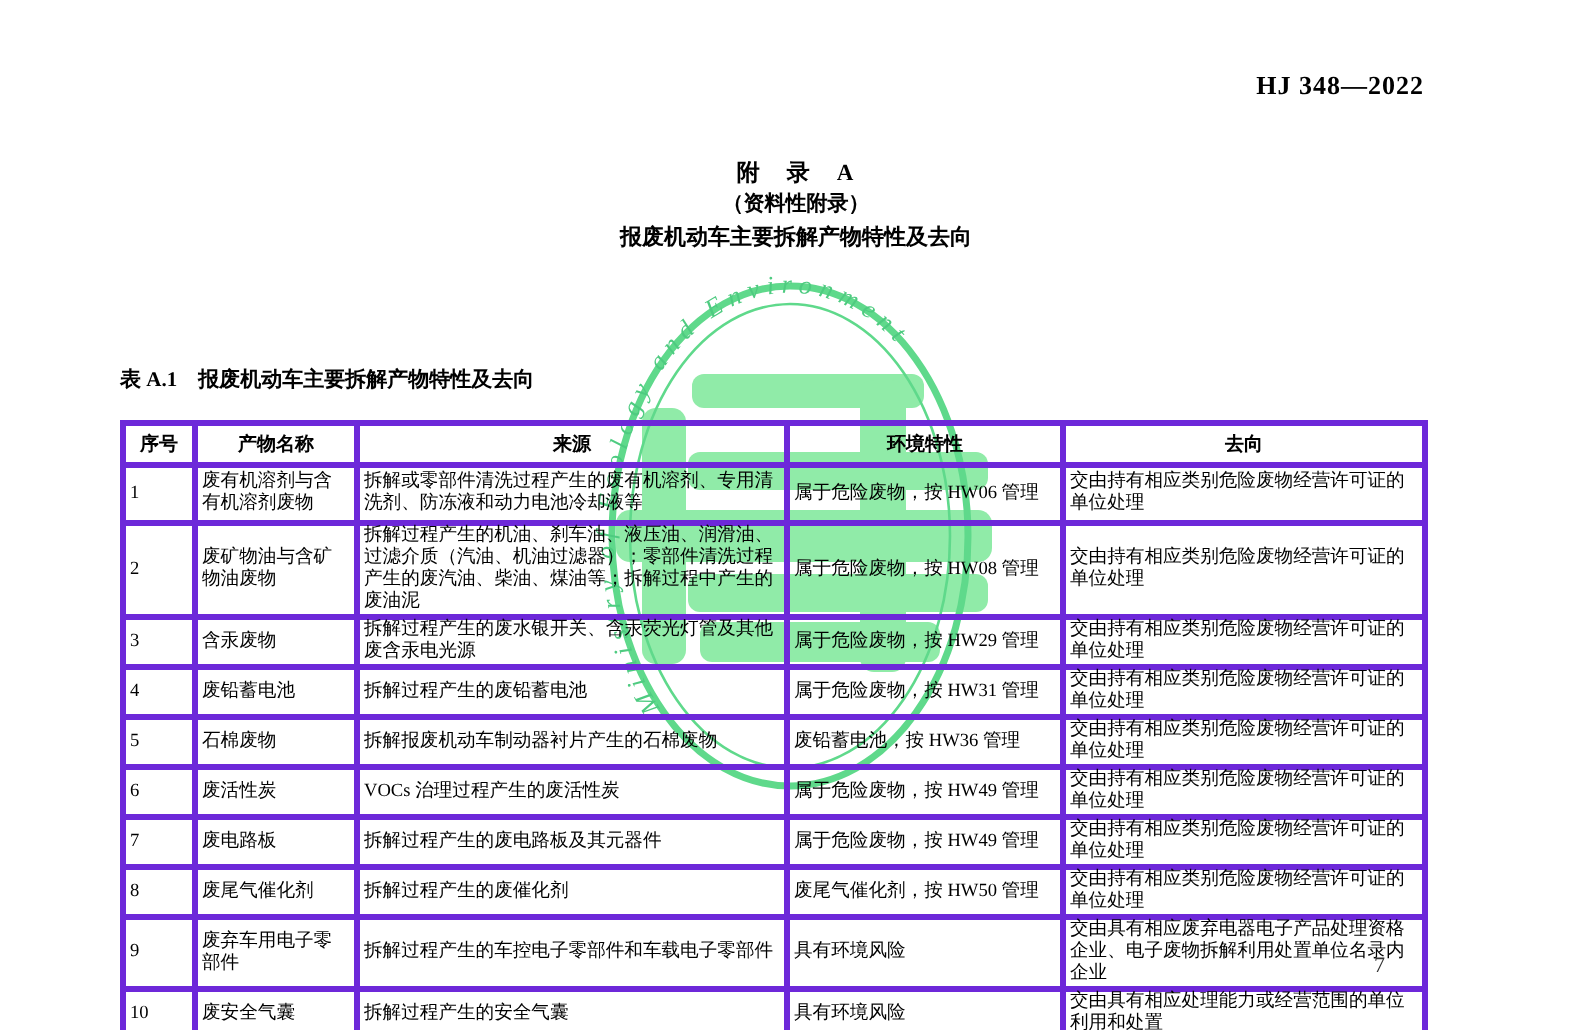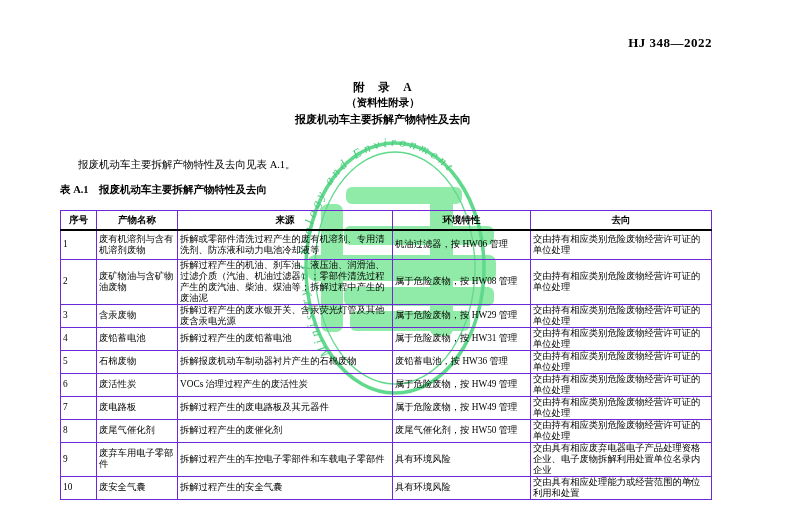--- a/index.html
+++ b/index.html
@@ -4,34 +4,34 @@
 <style>
   html,body{margin:0;padding:0;}
   body{
     width:794px;height:515px;background:#ffffff;position:relative;overflow:hidden;
     font-family:"Liberation Serif","DejaVu Serif",serif;color:#000;
   }
   .wm{position:absolute;top:0;left:0;z-index:0;}
   .content{position:absolute;top:0;left:0;width:698px;height:515px;z-index:1;}
   .doc-header{position:absolute;top:35px;left:60px;width:652px;text-align:right;
     font-weight:bold;font-size:13px;letter-spacing:.5px;}
-  .titles{position:absolute;top:79px;left:57px;width:652px;text-align:center;font-weight:bold;}
+  .titles{position:absolute;top:79px;left:72px;width:652px;text-align:center;font-weight:bold;}
   .titles .t1{font-size:11.5px;line-height:16px;letter-spacing:1px;}
   .titles .t2{font-size:10.5px;line-height:16px;text-align:center;}
   .titles .t3{font-size:11px;line-height:16px;}
   .intro{position:absolute;top:158px;left:78px;font-size:10.5px;}
   .caption{position:absolute;top:183px;left:60px;width:652px;
     font-weight:bold;font-size:10.5px;}
   table.main{
     position:absolute;top:210px;left:60px;width:651px;
     border-collapse:collapse;table-layout:fixed;border:1.5px solid #000;
     background:transparent;
   }
   table.main th,table.main td{
-    border:1px solid #6d28d9;padding:0 2px;vertical-align:middle;
+    border:3px solid #6d28d9;padding:0 2px;vertical-align:middle;
     word-break:break-all;background:transparent;
   }
   table.main th{font-size:9.5px;font-weight:bold;text-align:center;height:16px;
     border-bottom:2px solid #000;padding:1px 0;}
   table.main td{font-size:9.3px;line-height:11px;text-align:left;}
   td[data-name="cell-no"]{text-align:center;}
   td[data-name="cell-name"]{font-size:8.8px;padding:0 1px;}
   tbody tr:nth-child(1){height:29px;}
   tbody tr:nth-child(2){height:31px;}
   tbody tr:nth-child(3){height:23px;}
@@ -74,21 +74,20 @@
 <div class="content" data-name="page-content">
 
   <div class="doc-header" data-name="standard-number">HJ 348—2022</div>
 
   <div class="titles" data-name="appendix-title-block">
     <div class="t1" data-name="appendix-title">附　录　A</div>
     <div class="t2" data-name="appendix-subtitle">（资料性附录）</div>
     <div class="t3" data-name="appendix-heading">报废机动车主要拆解产物特性及去向</div>
   </div>
 
-  <div class="intro" data-name="intro-paragraph">报废机动车主要拆解产物特性及去向见表 A.1。</div>
 
   <div class="caption" data-name="table-caption">表 A.1　报废机动车主要拆解产物特性及去向</div>
 
   <table class="main" data-name="products-table">
     <colgroup>
       <col style="width:36px">
       <col style="width:81px">
       <col style="width:215px">
       <col style="width:138px">
       <col style="width:181px">
@@ -100,21 +99,21 @@
           <th data-name="column-header">来源</th>
           <th data-name="column-header">环境特性</th>
           <th data-name="column-header">去向</th>
         </tr>
     </thead>
     <tbody data-name="table-body">
         <tr data-name="table-row">
           <td data-name="cell-no">1</td>
           <td data-name="cell-name">废有机溶剂与含有机溶剂废物</td>
           <td data-name="cell-source">拆解或零部件清洗过程产生的废有机溶剂、专用清洗剂、防冻液和动力电池冷却液等</td>
-          <td data-name="cell-env">机油过滤器，按 HW06 管理</td>
+          <td data-name="cell-env">属于危险废物，按 HW06 管理</td>
           <td data-name="cell-dest">交由持有相应类别危险废物经营许可证的单位处理</td>
         </tr>
         <tr data-name="table-row">
           <td data-name="cell-no">2</td>
           <td data-name="cell-name">废矿物油与含矿物油废物</td>
           <td data-name="cell-source">拆解过程产生的机油、刹车油、液压油、润滑油、过滤介质（汽油、机油过滤器）；零部件清洗过程产生的废汽油、柴油、煤油等；拆解过程中产生的废油泥</td>
           <td data-name="cell-env">属于危险废物，按 HW08 管理</td>
           <td data-name="cell-dest">交由持有相应类别危险废物经营许可证的单位处理</td>
         </tr>
         <tr data-name="table-row">

